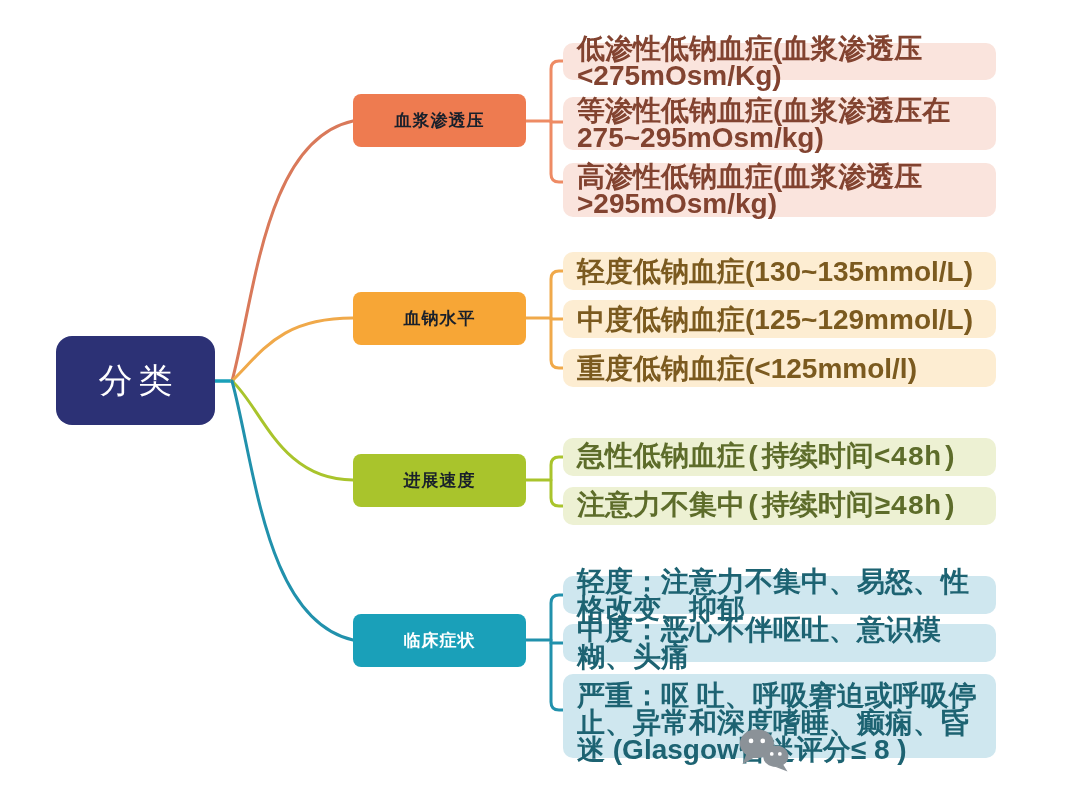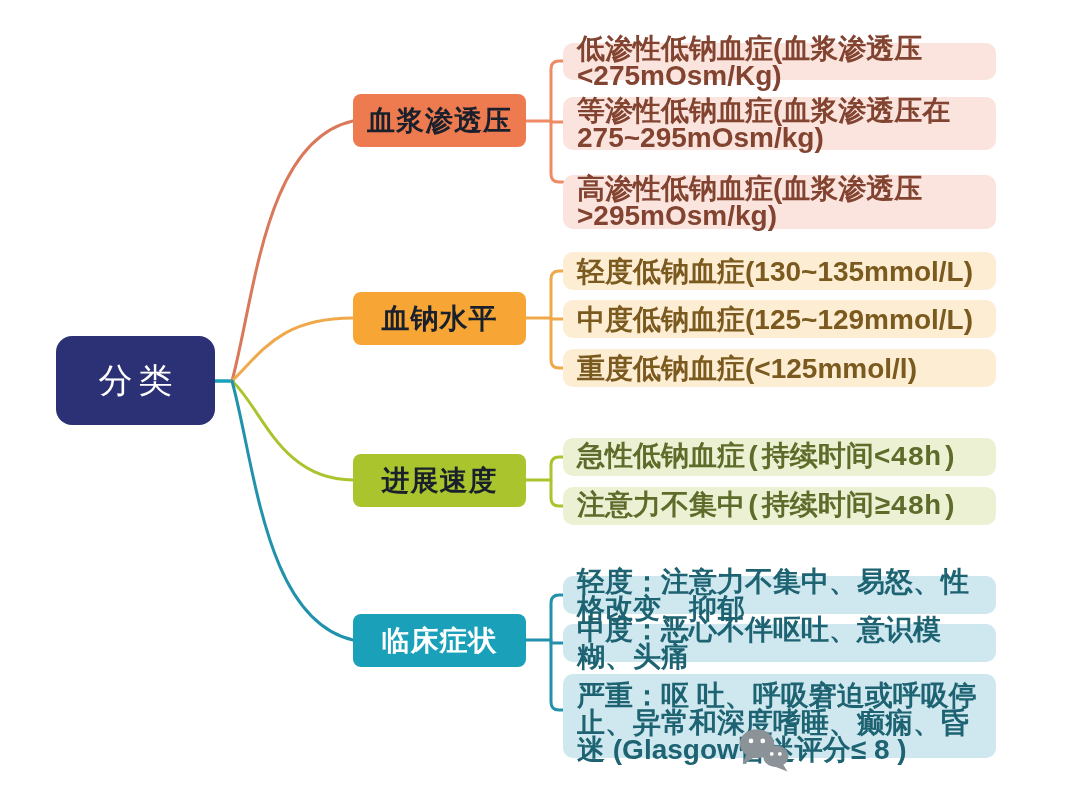--- a/index.html
+++ b/index.html
@@ -16,21 +16,21 @@
   .root{
     left:56px;top:336px;width:159px;height:89px;
     background:#2C3175;border-radius:16px;
     justify-content:center;
     color:#ffffff;font-size:34px;font-weight:normal;letter-spacing:6px;
     padding-left:6px;
   }
   .branch{
     left:353px;width:173px;height:53px;
     border-radius:8px;justify-content:center;
-    font-size:28px;font-weight:bold;color:#19202B;
+    font-size:17px;font-weight:bold;color:#19202B;
     letter-spacing:1px;
   }
   .branch.b1{background:#EE7B50;}
   .branch.b2{background:#F7A636;}
   .branch.b3{background:#A9C42C;}
   .branch.b4{background:#1AA0B9;color:#ffffff;}
 
   .leaf{
     left:563px;width:433px;
     border-radius:10px;
@@ -92,21 +92,21 @@
 
   <div class="node root">分类</div>
 
   <div class="node branch b1" style="top:94px">血浆渗透压</div>
   <div class="node branch b2" style="top:292px">血钠水平</div>
   <div class="node branch b4" style="top:614px">临床症状</div>
   <div class="node branch b3" style="top:454px">进展速度</div>
 
   <div class="node leaf lb1" style="top:43px;height:37px">低渗性低钠血症(血浆渗透压&lt;275mOsm/Kg)</div>
   <div class="node leaf lb1" style="top:97px;height:53px">等渗性低钠血症(血浆渗透压在 275~295mOsm/kg)</div>
-  <div class="node leaf lb1" style="top:175px;height:54px">高渗性低钠血症(血浆渗透压&gt;295mOsm/kg)</div>
+  <div class="node leaf lb1" style="top:163px;height:54px">高渗性低钠血症(血浆渗透压&gt;295mOsm/kg)</div>
 
   <div class="node leaf lb2" style="top:252px;height:38px">轻度低钠血症(130~135mmol/L)</div>
   <div class="node leaf lb2" style="top:300px;height:38px">中度低钠血症(125~129mmol/L)</div>
   <div class="node leaf lb2" style="top:349px;height:38px">重度低钠血症(&lt;125mmol/l)</div>
 
   <div class="node leaf lb3" style="top:438px;height:38px">急性低钠血症(持续时间&lt;48h)</div>
   <div class="node leaf lb3" style="top:487px;height:38px">注意力不集中(持续时间≥48h)</div>
 
   <div class="node leaf lb4" style="top:576px;height:38px">轻度：注意力不集中、易怒、性格改变、抑郁</div>
   <div class="node leaf lb4" style="top:624px;height:38px">中度：恶心不伴呕吐、意识模糊、头痛</div>

